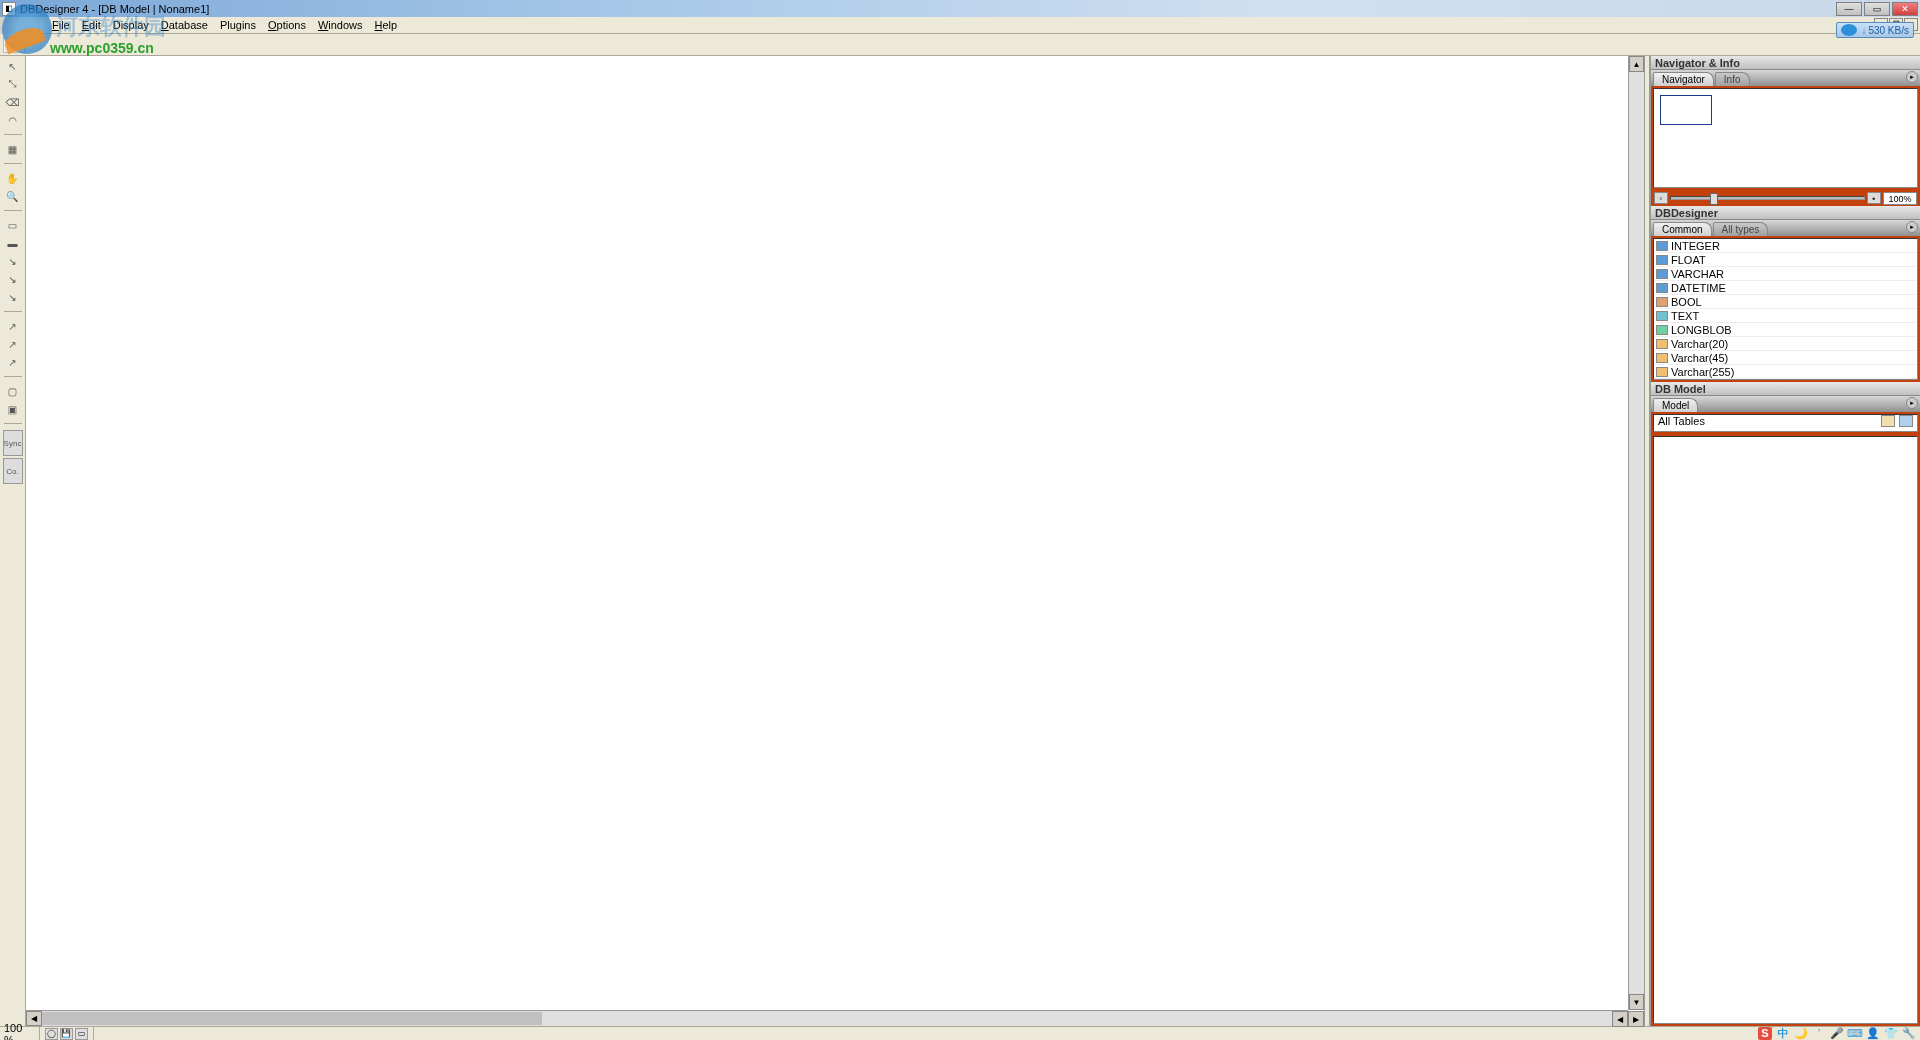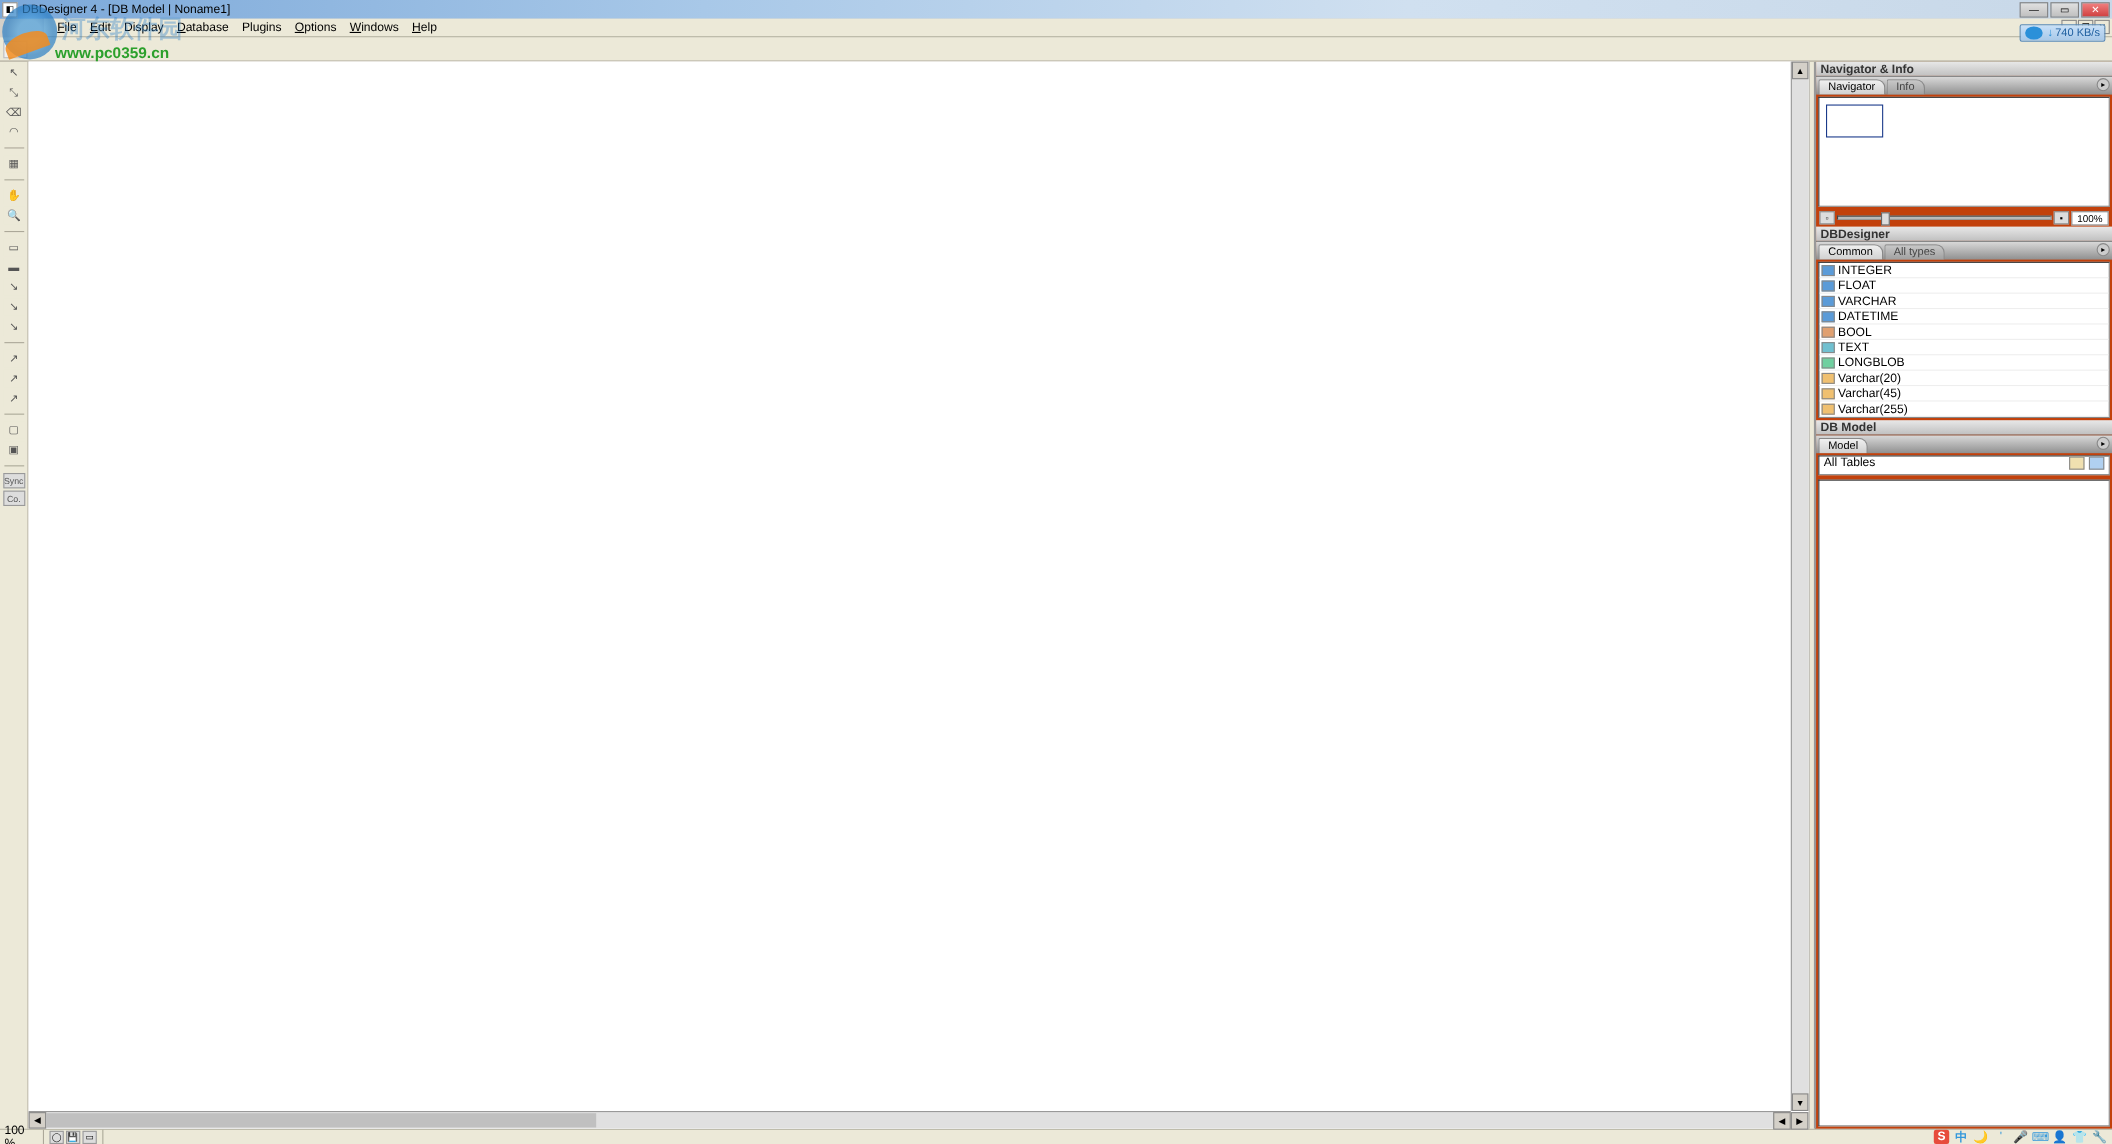--- a/index.html
+++ b/index.html
@@ -32,21 +32,21 @@
 .toprow { height: 22px; background:#ece9d8; border-bottom:1px solid #aca899; position:relative; }
 .toprow .leftbtn { position:absolute; left:3px; top:3px; width:22px; height:16px; border:1px solid #bbb; background:#f0f0f0; }
 
 
 .main { display: flex; height: calc(100% - 17px - 17px - 22px - 14px); }
 
 
 .vtoolbar { width: 26px; background: #ece9d8; border-right: 1px solid #aca899; padding-top: 2px; display:flex; flex-direction:column; align-items:center; gap:2px; }
 .vtoolbar .tbtn { width:20px; height:16px; background:#ece9d8; border:1px solid transparent; display:flex; align-items:center; justify-content:center; font-size:10px; color:#555; cursor:pointer; }
 .vtoolbar .sep { width:18px; height:1px; background:#aca899; margin:4px 0; }
-.vtoolbar .tbtn.small { height:14px; font-size:8px; border:1px solid #999; background:#ddd; }
+.vtoolbar .tbtn.small { height:26px; font-size:8px; border:1px solid #999; background:#ddd; }
 
 
 .canvas-wrap { flex: 1; display:flex; flex-direction:column; background:#fff; position:relative; }
 .canvas { flex:1; background:#fff; position:relative; overflow:hidden; }
 .canvas-vsb { width:16px; background:#e0e0e0; border-left:1px solid #999; position:absolute; right:0; top:0; bottom:16px; }
 .canvas-vsb .arrowbtn { position:absolute; left:0; right:0; height:16px; background:#d4d0c8; border:1px solid #888; display:flex;align-items:center;justify-content:center;font-size:8px; }
 .canvas-hsb { height:16px; background:#e0e0e0; border-top:1px solid #999; position:absolute; left:0; right:16px; bottom:0; }
 .canvas-hsb .thumb { position:absolute; top:1px; bottom:1px; left:16px; width:500px; background:#c0c0c0; }
 .canvas-hsb .arrowbtn { position:absolute; top:0; bottom:0; width:16px; background:#d4d0c8; border:1px solid #888; display:flex;align-items:center;justify-content:center;font-size:8px; }
 .canvas-hsb .navbtns { position:absolute; right:-16px; top:0; width:32px; height:16px; display:flex; }
@@ -131,21 +131,21 @@
   <div class="mdi-controls">
     <div class="mdibtn">—</div>
     <div class="mdibtn">❐</div>
     <div class="mdibtn">✕</div>
   </div>
 </div>
 
 <div class="dl-badge">
   <div class="cloud"></div>
   <span style="color:#2b90d9;font-size:10px;margin-right:2px;">↓</span>
-  <span class="spd">740 KB/s</span>
+  <span class="spd">530 KB/s</span>
 </div>
 
 <div class="watermark">
   <div class="logo">
       <div class="swoosh"></div>
     </div>
   <div class="watermark-text">河东软件园</div>
   <div class="watermark-url">www.pc0359.cn</div>
 </div>
 

